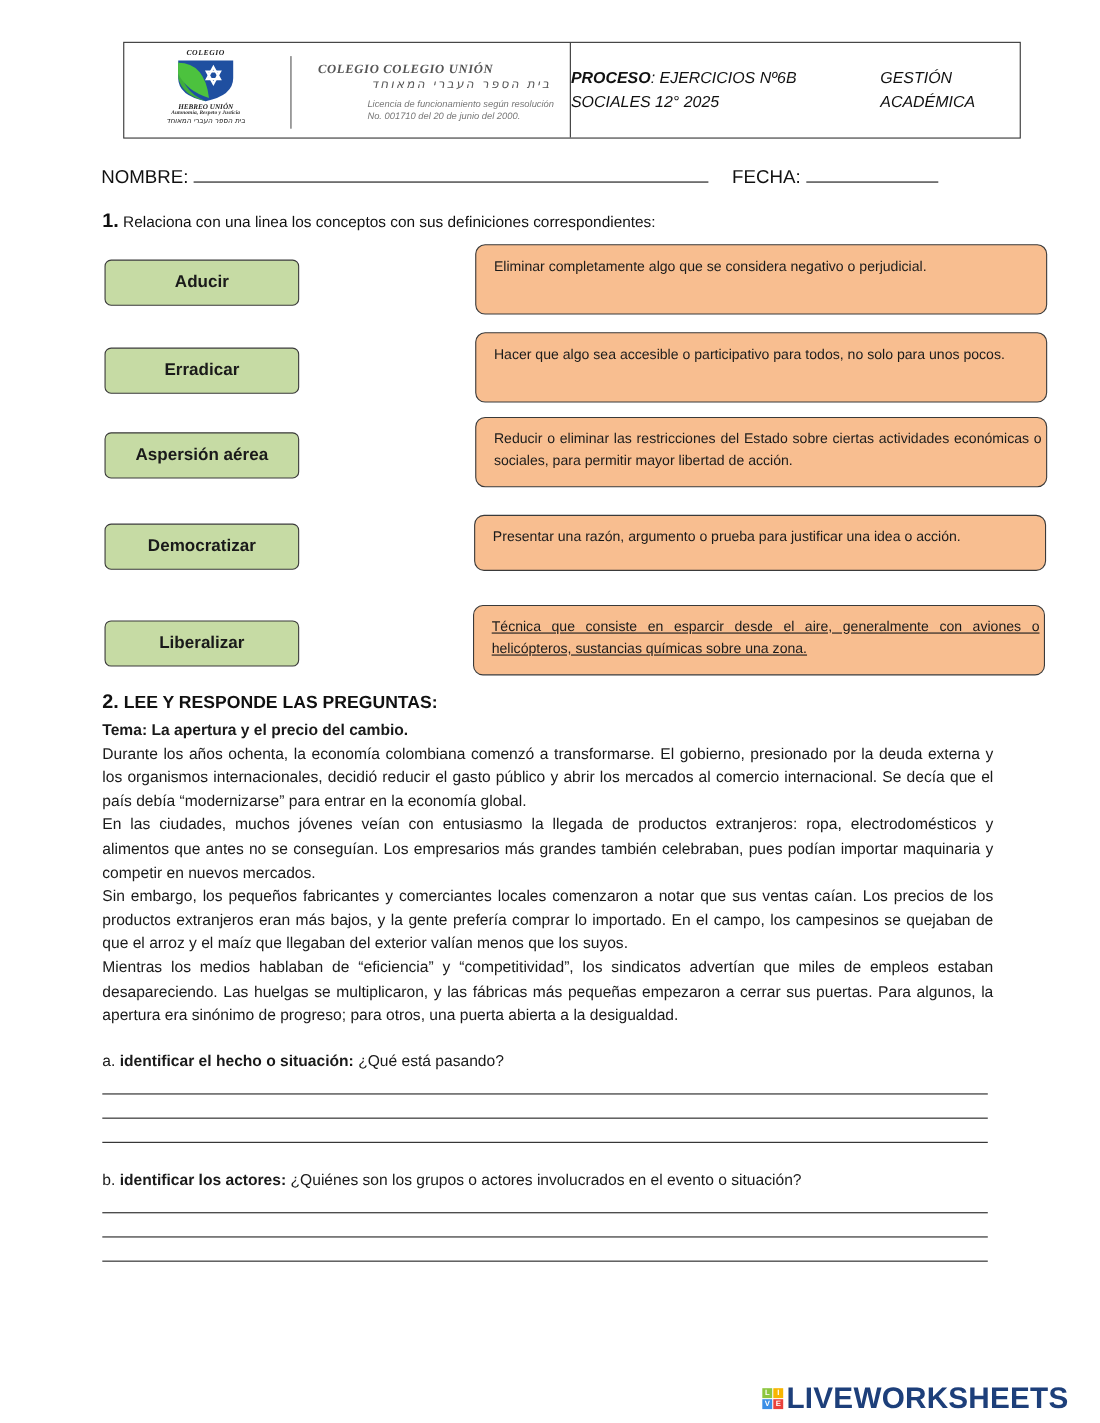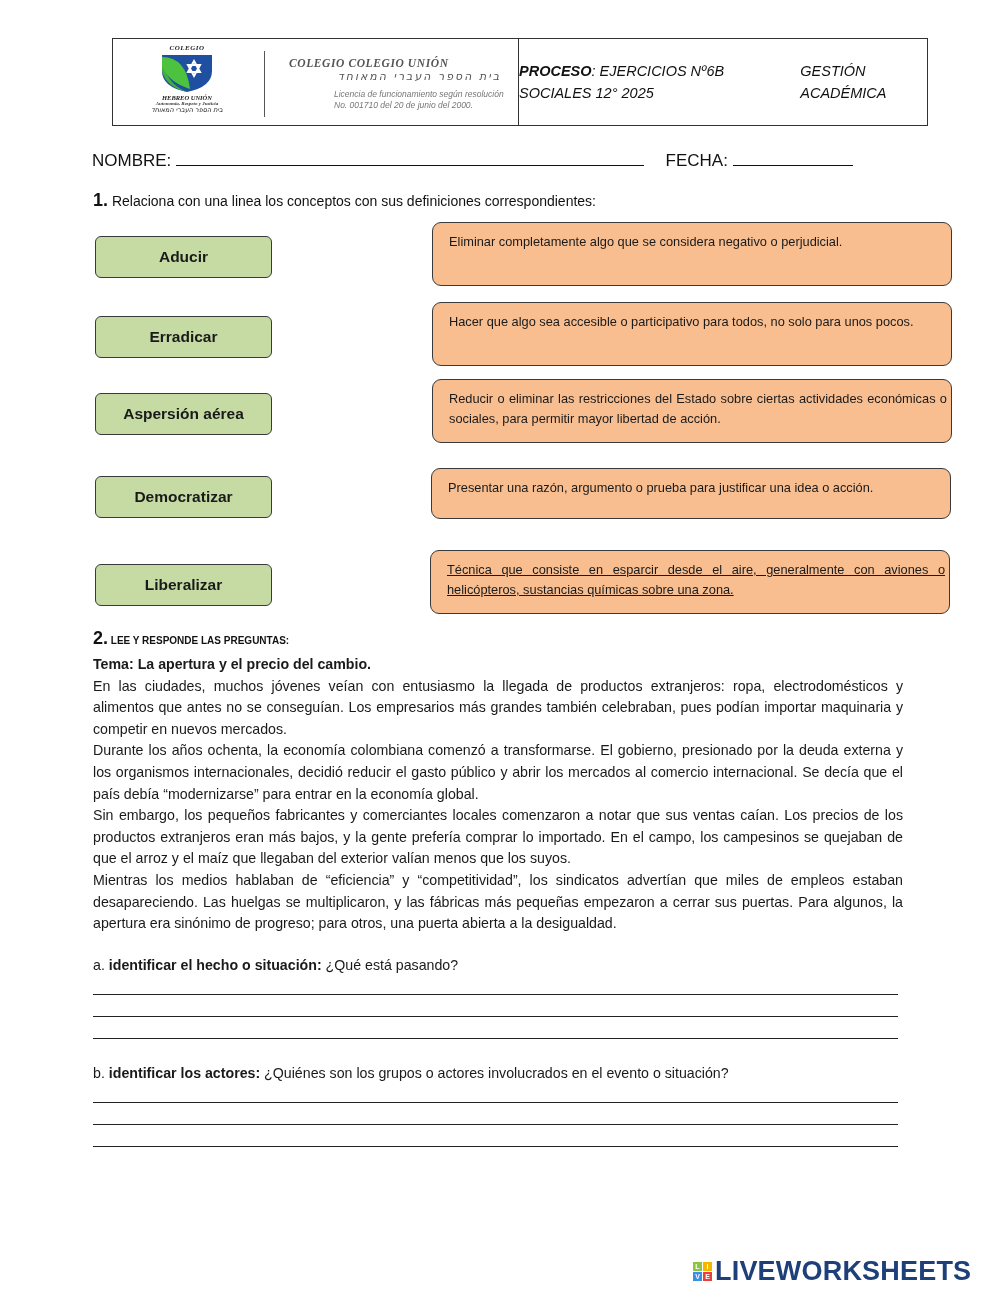--- a/index.html
+++ b/index.html
@@ -130,27 +130,27 @@
 <div class="abs concept" style="top:476px;">Democratizar</div>
 <div class="abs concept" style="top:564px;">Liberalizar</div>
 
 <div class="abs definition" style="top:222px; height:64px; left:432px;">Eliminar completamente algo que se considera negativo o perjudicial.</div>
 <div class="abs definition" style="top:302px; height:64px; left:432px;">Hacer que algo sea accesible o participativo para todos, no solo para unos pocos.</div>
 <div class="abs definition" style="top:379px; height:64px; left:432px;">Reducir o eliminar las restricciones del Estado sobre ciertas actividades económicas o sociales, para permitir mayor libertad de acción.</div>
 <div class="abs definition" style="top:468px; height:51px;">Presentar una razón, argumento o prueba para justificar una idea o acción.</div>
 <div class="abs definition" style="top:550px; height:64px; left:430px;text-decoration:underline;">Técnica que consiste en esparcir desde el aire, generalmente con aviones o helicópteros, sustancias químicas sobre una zona.</div>
 
 <div class="abs section-title" style="left:93px; top:628px;">
-  <span class="num">2.</span><b style="font-size:10px;margin-top:10px;"> LEE Y RESPONDE LAS PREGUNTAS:</b>
+  <span class="num">2.</span><b style="font-size:16px;margin-top:10px;"> LEE Y RESPONDE LAS PREGUNTAS:</b>
 </div>
 
 <div class="abs reading" style="top:654px;">
   <p class="topic">Tema: La apertura y el precio del cambio.</p>
+  <p>Durante los años ochenta, la economía colombiana comenzó a transformarse. El gobierno, presionado por la deuda externa y los organismos internacionales, decidió reducir el gasto público y abrir los mercados al comercio internacional. Se decía que el país debía “modernizarse” para entrar en la economía global.</p>
   <p>En las ciudades, muchos jóvenes veían con entusiasmo la llegada de productos extranjeros: ropa, electrodomésticos y alimentos que antes no se conseguían. Los empresarios más grandes también celebraban, pues podían importar maquinaria y competir en nuevos mercados.</p>
-  <p>Durante los años ochenta, la economía colombiana comenzó a transformarse. El gobierno, presionado por la deuda externa y los organismos internacionales, decidió reducir el gasto público y abrir los mercados al comercio internacional. Se decía que el país debía “modernizarse” para entrar en la economía global.</p>
   <p>Sin embargo, los pequeños fabricantes y comerciantes locales comenzaron a notar que sus ventas caían. Los precios de los productos extranjeros eran más bajos, y la gente prefería comprar lo importado. En el campo, los campesinos se quejaban de que el arroz y el maíz que llegaban del exterior valían menos que los suyos.</p>
   <p>Mientras los medios hablaban de “eficiencia” y “competitividad”, los sindicatos advertían que miles de empleos estaban desapareciendo. Las huelgas se multiplicaron, y las fábricas más pequeñas empezaron a cerrar sus puertas. Para algunos, la apertura era sinónimo de progreso; para otros, una puerta abierta a la desigualdad.</p>
 </div>
 
 <div class="abs question" style="top:957px;">
   <span>a. </span><b>identificar el hecho o situación:</b><span> ¿Qué está pasando?</span>
 </div>
 <div class="abs answer-line" style="top:994px;"></div>
 <div class="abs answer-line" style="top:1016px;"></div>
 <div class="abs answer-line" style="top:1038px;"></div>

